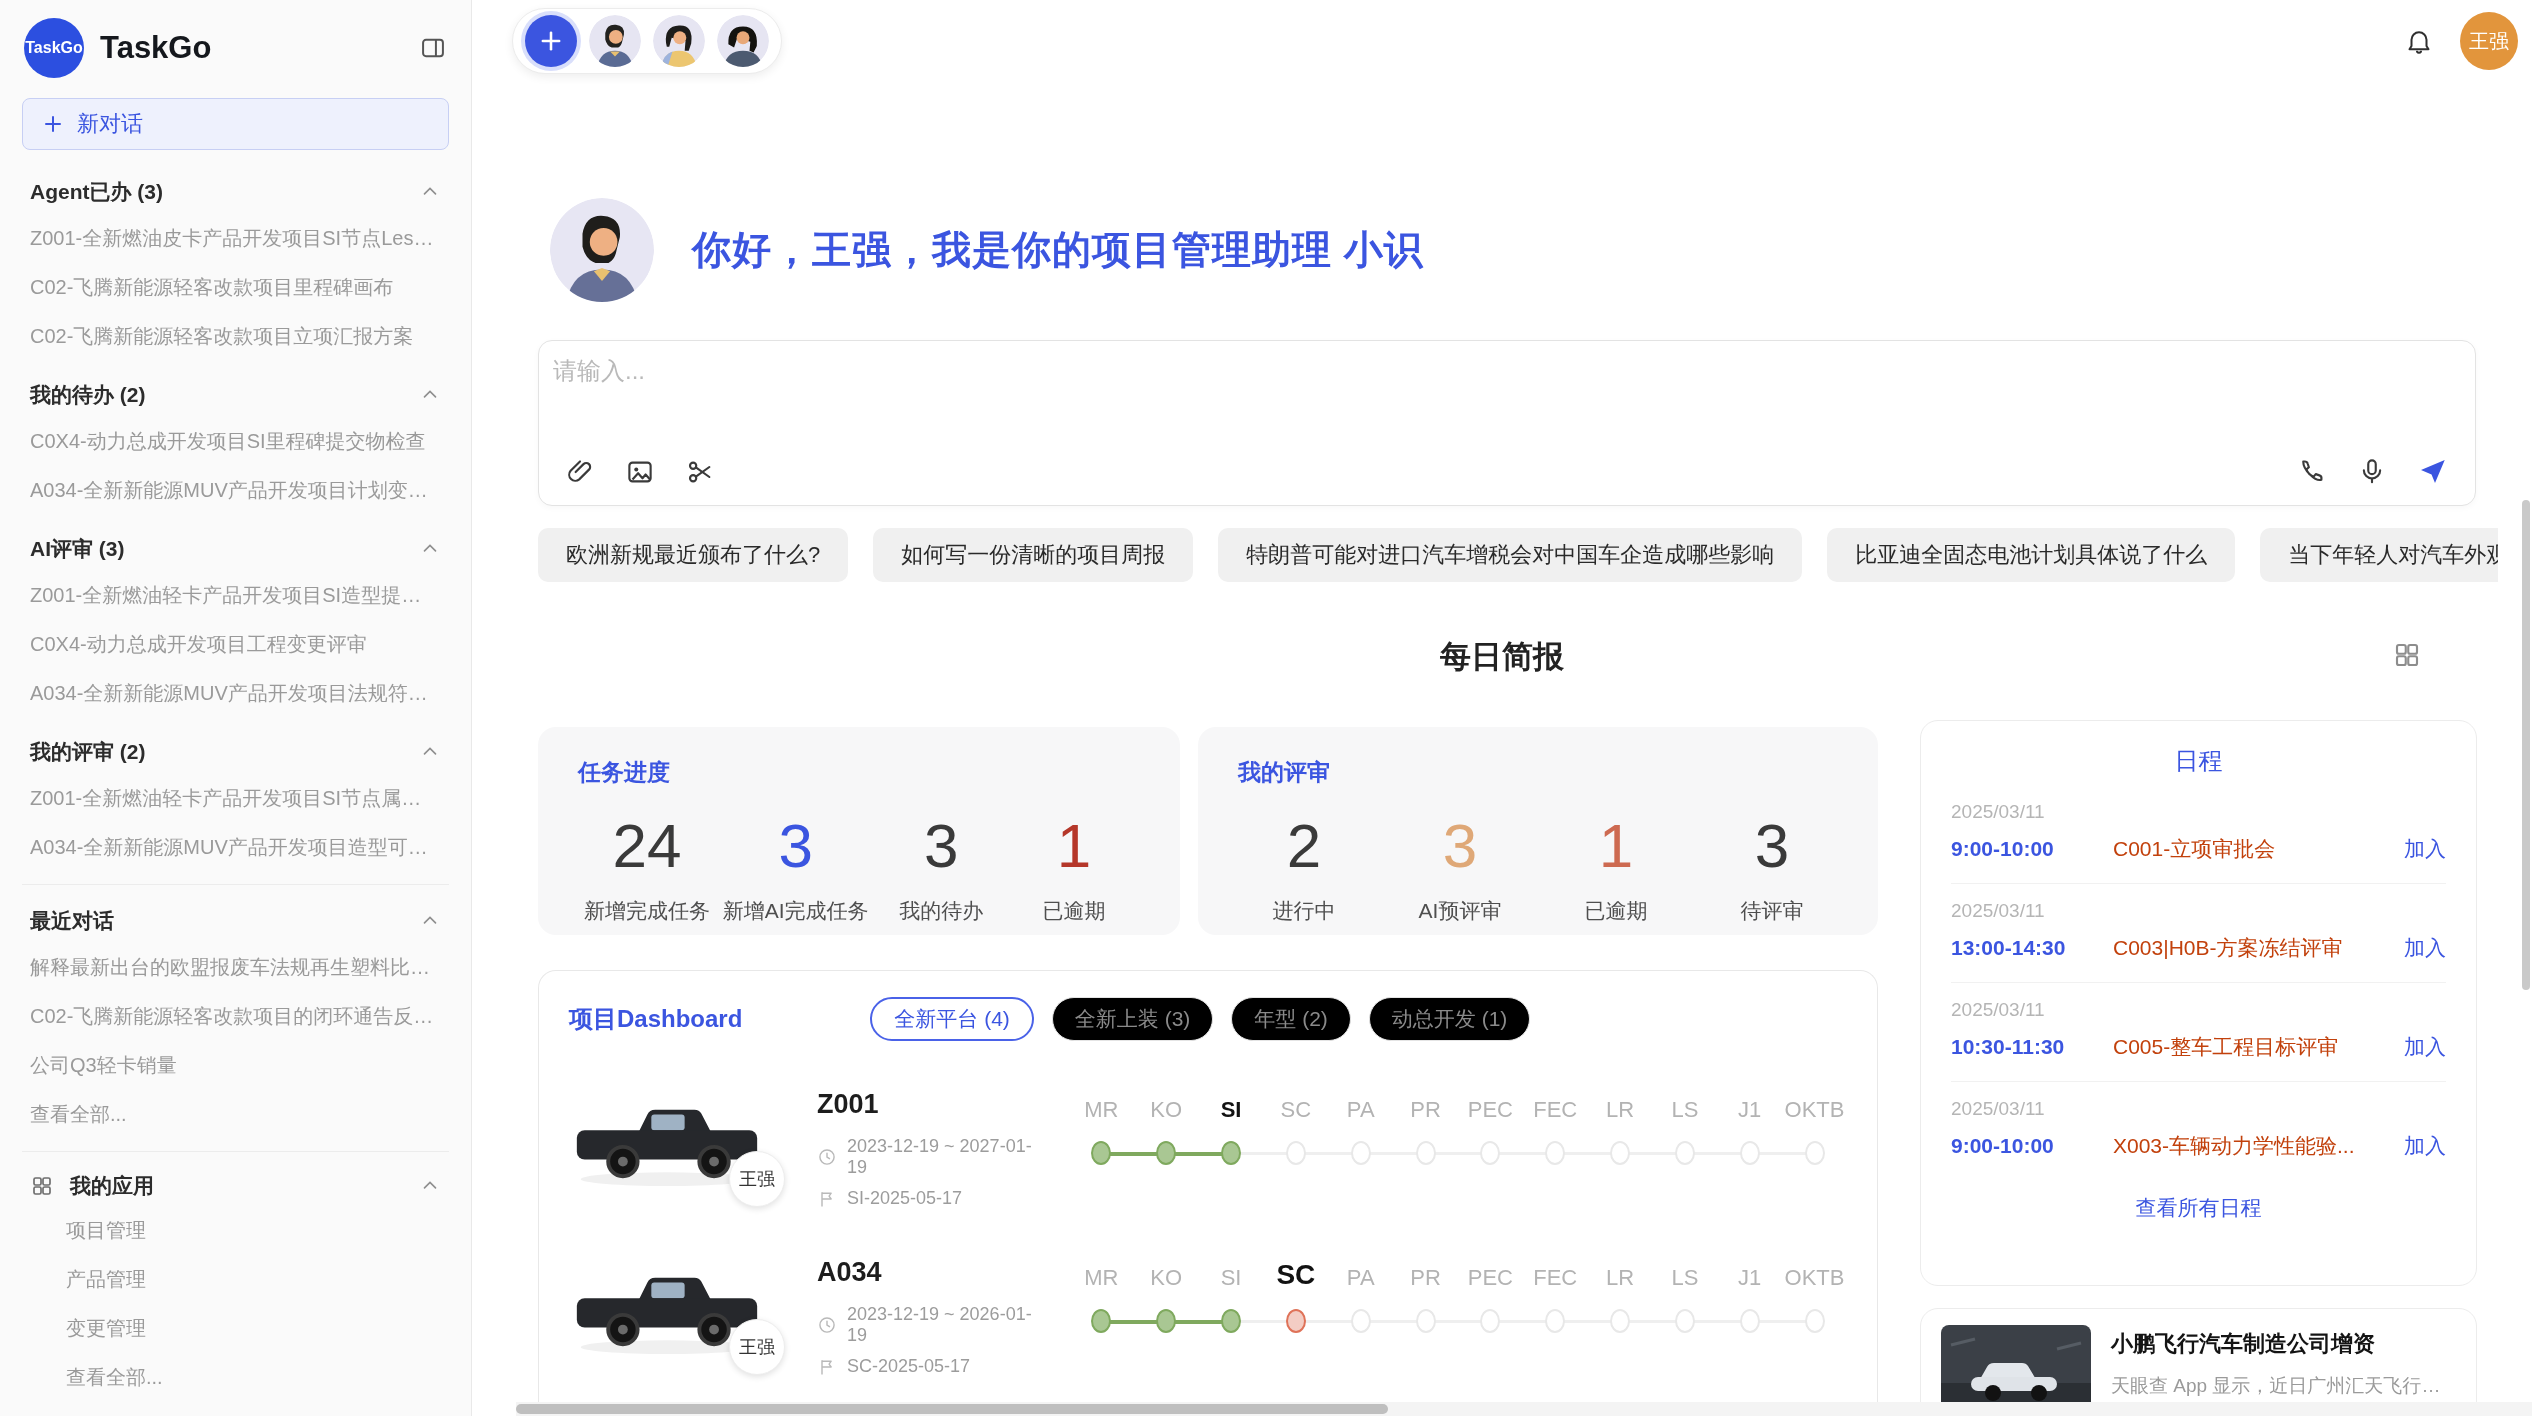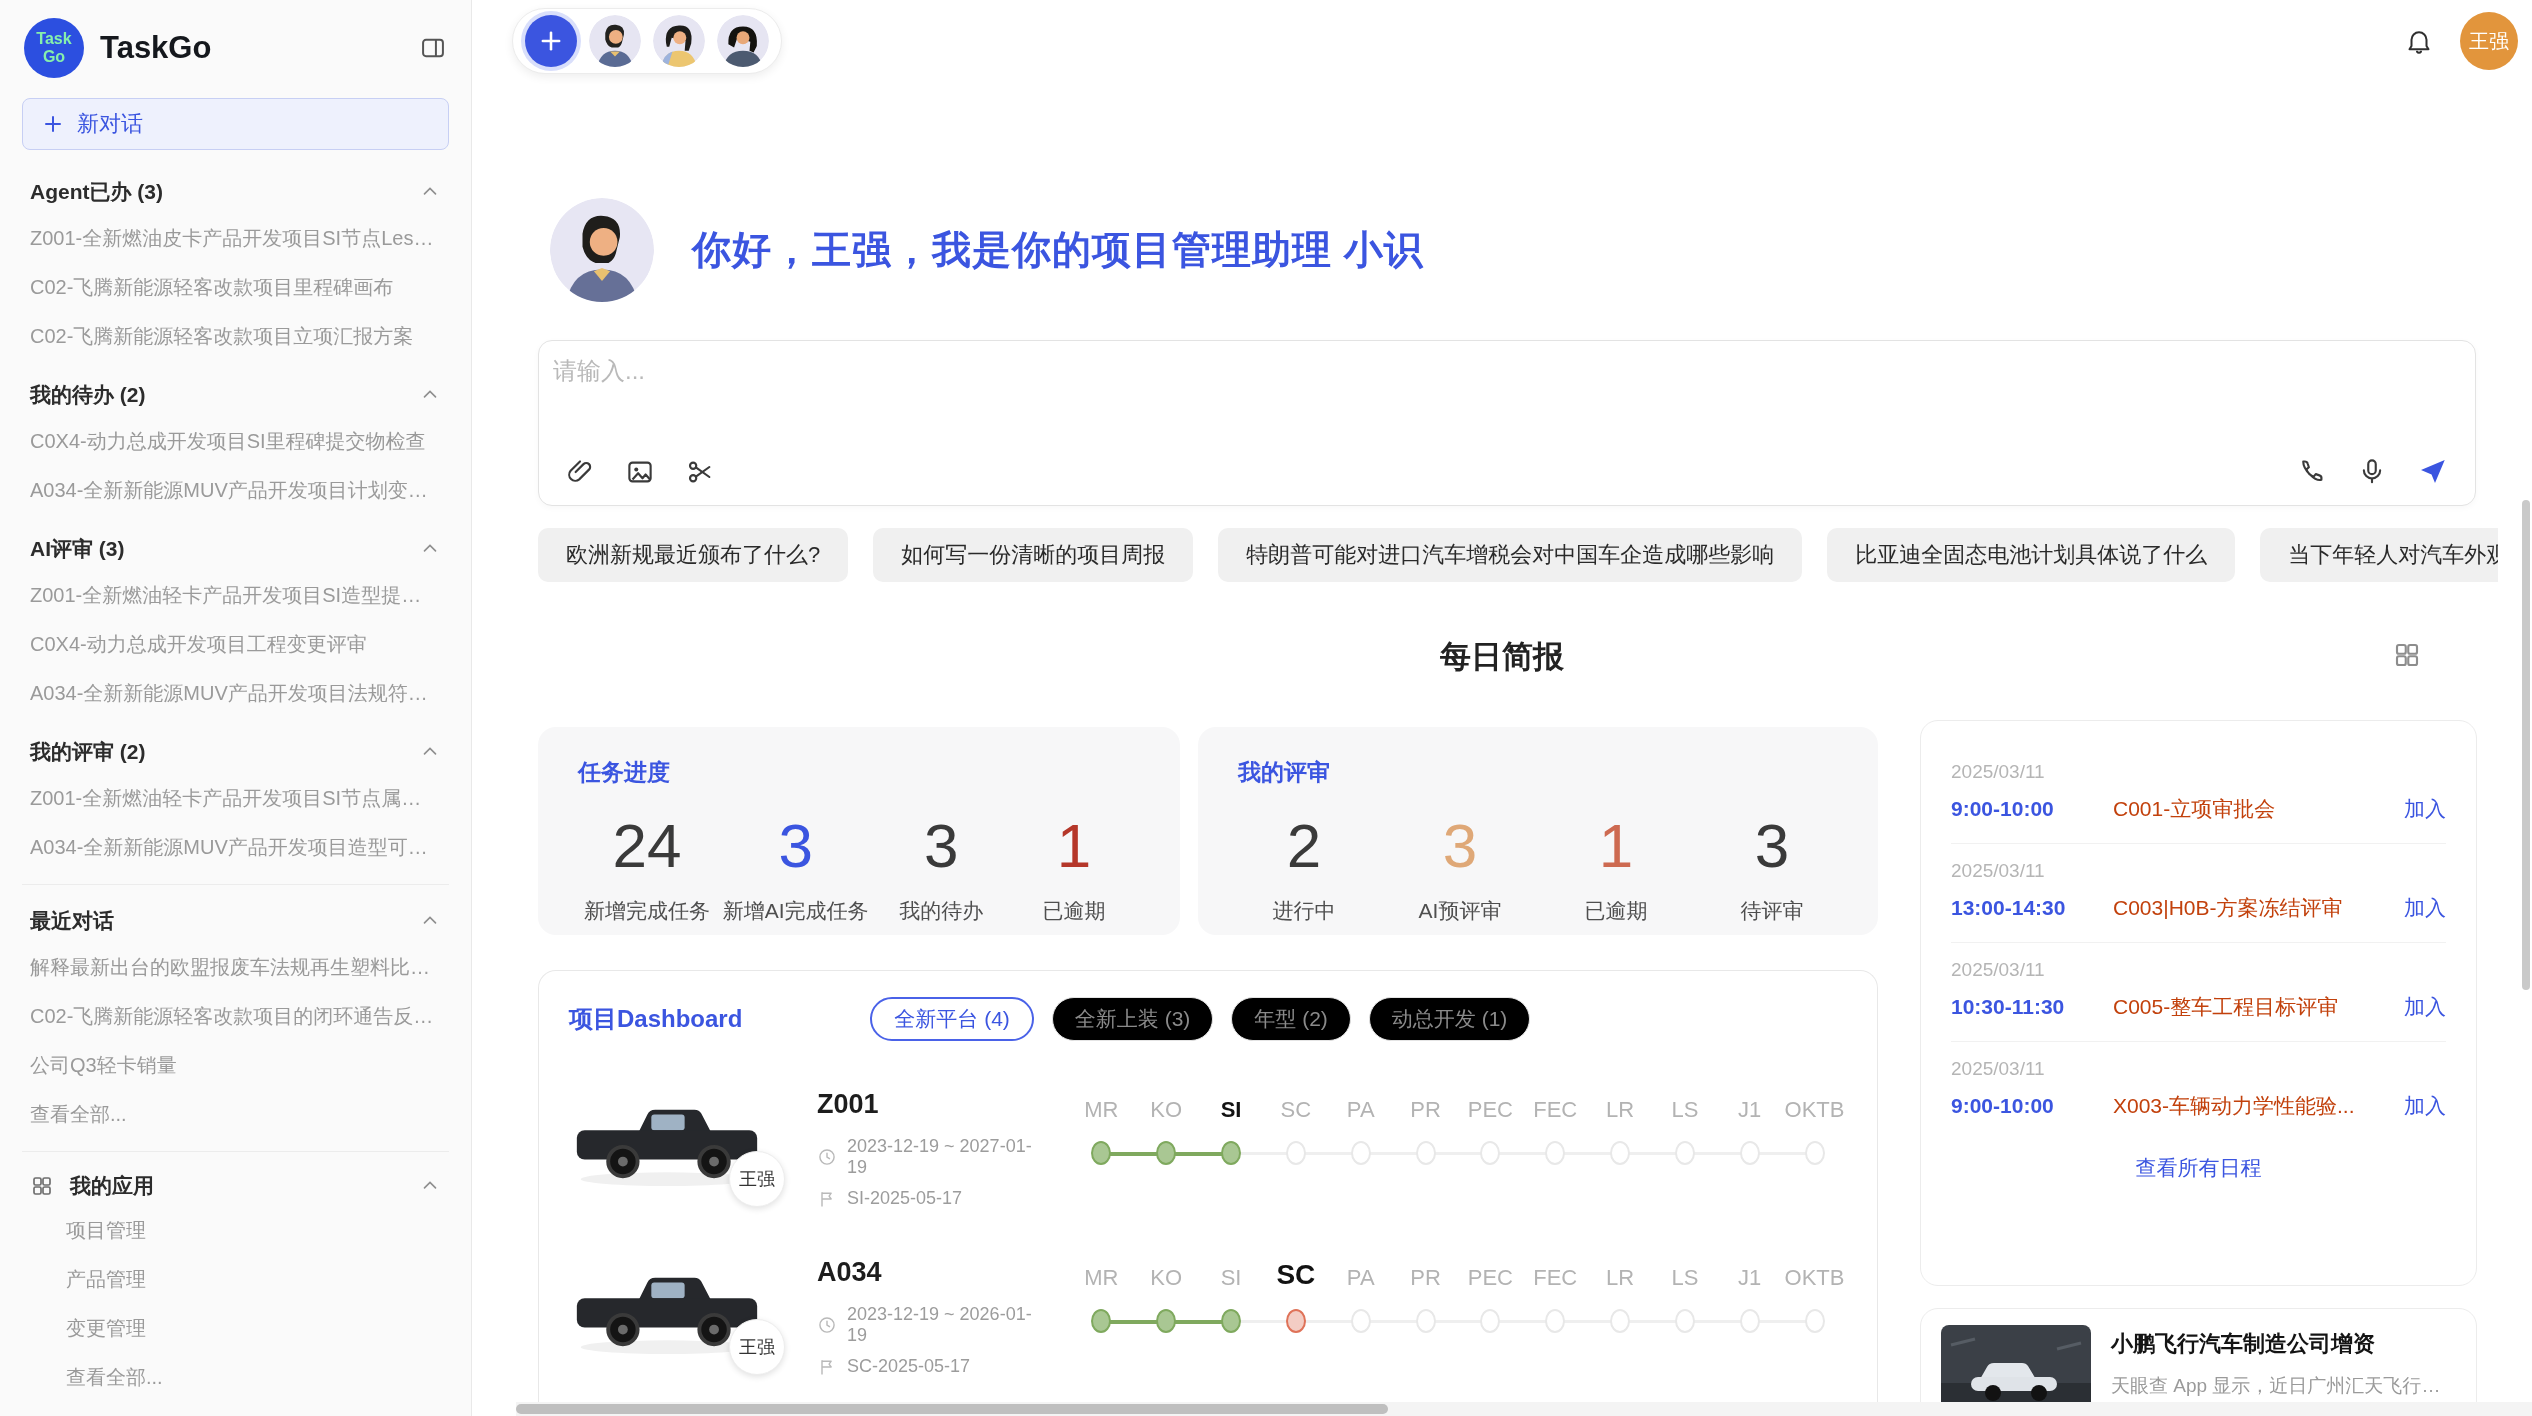--- a/index.html
+++ b/index.html
@@ -4,22 +4,22 @@
 <style>
   * { margin:0; padding:0; box-sizing:border-box; }
   html,body { width:2532px; height:1416px; overflow:hidden; background:#fff;
     font-family:"Liberation Sans","DejaVu Sans",sans-serif; color:#222; }
   :root{ --accent:#3b55e0; --green:#7fa95e; --green-fill:#a9c793; --late:#df7258; --late-fill:#f3cdc4; }
 
   
   .sidebar{ position:absolute; left:0; top:0; width:472px; height:1416px;
     background:#fafafa; border-right:1px solid #e9e9e9; padding:14px 22px 0 22px; overflow:hidden;}
   .logo-row{ display:flex; align-items:center; gap:16px; padding:4px 2px 10px 2px;}
-  .logo-circle{ width:60px; height:60px; border-radius:50%; background:#2c4fe0; color:#86efac;
-    display:flex; flex-direction:column; align-items:center; justify-content:center;
+  .logo-circle{ width:60px; height:60px; border-radius:50%; background:#2c4fe0; color:#ffffff;
+    display:flex; flex-direction:row; align-items:center; justify-content:center;
     font-size:16px; line-height:18px; font-weight:600;}
   .app-title{ font-size:31px; font-weight:700; color:#15181d; flex:1;}
   .icon{ display:inline-flex; }
   .icon svg{ display:block; }
   .collapse-btn{ color:#555; cursor:pointer;}
   .new-chat{ margin:10px 0 8px 0; height:52px; border:1px solid #c7cff4; background:#eef1fd;
     border-radius:8px; display:flex; align-items:center; gap:12px; padding:0 18px;
     color:var(--accent); font-size:22px; }
   .sec-head{ display:flex; align-items:center; justify-content:space-between;
     padding:20px 8px 8px 8px; font-size:21px; font-weight:600; color:#2c2c2c;gap:31px;}
@@ -639,20 +639,21 @@
           <div class="ms">
             <div class="ms-label">OKTB</div>
             <div class="ms-dot"></div>
           </div>
         </div>
     </div>
 
   </div>
 
   <div class="sched-card">
+    <div class="sched-title">日程</div>
     <div>
         <div class="sch-item">
           <div class="sch-date">2025/03/11</div>
           <div class="sch-row">
             <span class="sch-time">9:00-10:00</span>
             <span class="sch-name">C001-立项审批会</span>
             <span class="sch-join">加入</span>
           </div>
         </div>
         <div class="sch-item">

